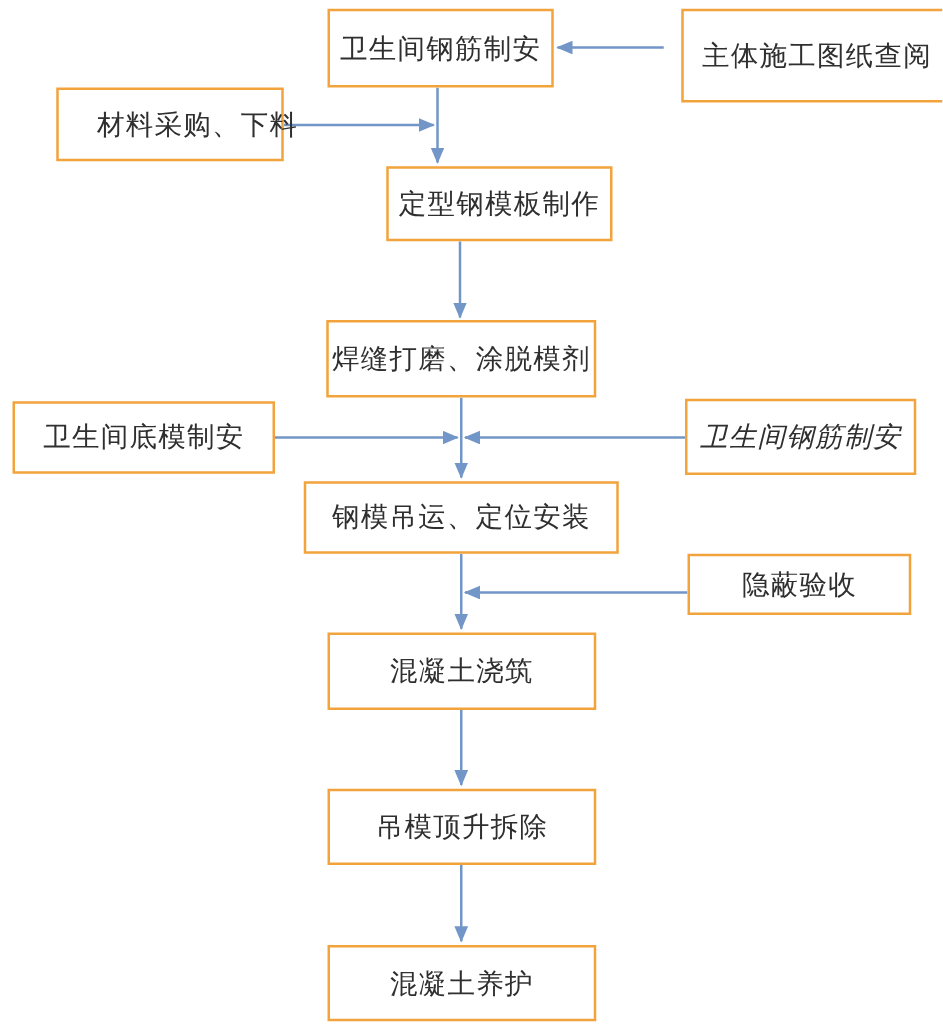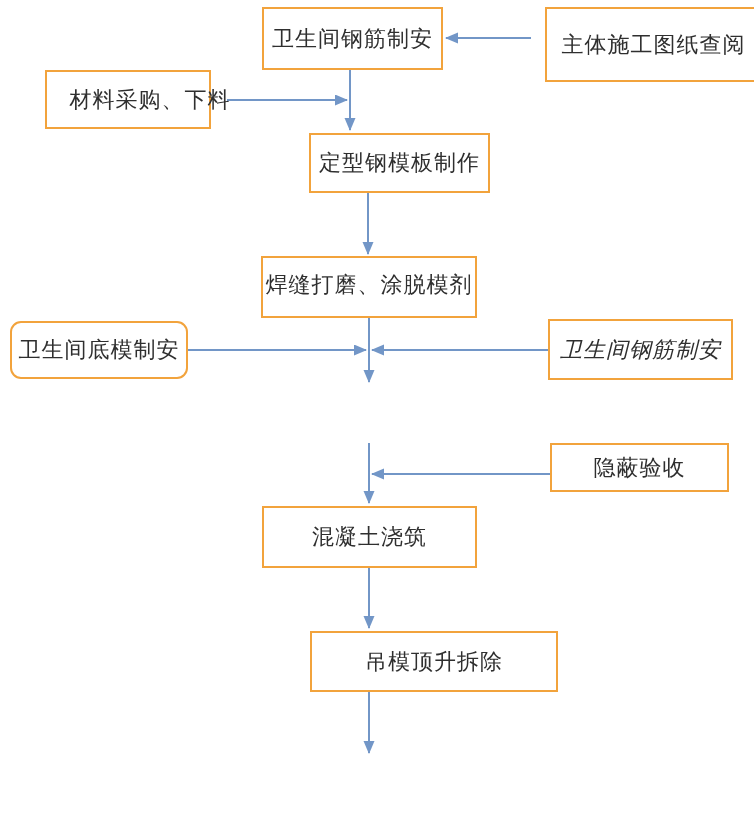--- a/index.html
+++ b/index.html
@@ -70,38 +70,44 @@
     <line x1="369" y1="568" x2="369" y2="628" marker-end="url(#arw)"></line>
     <line x1="369" y1="692" x2="369" y2="753" marker-end="url(#arw)"></line>
   </svg>
 
   <div class="node" style="left:262px; top:7px;   width:181px; height:63px;">
     <span>卫生间钢筋制安</span>
   </div>
   <div class="node" style="left:531px; top:7px;   width:217px; height:75px;margin-left:14px;">
     <span>主体施工图纸查阅</span>
   </div>
-  <div class="node" style="left:45px;  top:70px;  width:166px; height:59px;padding-left:44px;">
+  <div class="node" style="left:45px;  top:70px;  width:182px; height:59px;padding-left:44px;">
     <span>材料采购、下料</span>
   </div>
   <div class="node" style="left:261px; top:133px; width:181px; height:60px;margin-left:48px;">
     <span>定型钢模板制作</span>
   </div>
-  <div class="node" style="left:261px; top:256px; width:216px; height:62px;font-family:Liberation Mono, monospace;">
+  <div class="node" style="left:261px; top:256px; width:216px; height:62px;">
     <span>焊缝打磨、涂脱模剂</span>
   </div>
-  <div class="node" style="left:10px;  top:321px; width:178px; height:58px;border-radius:11px;">
+  <div class="node" style="left:10px;  top:321px; width:210px; height:58px;">
     <span>卫生间底模制安</span>
   </div>
   <div class="node" style="left:548px; top:319px; width:185px; height:61px;font-style:italic;">
     <span>卫生间钢筋制安</span>
+  </div>
+  <div class="node" style="left:243px; top:385px; width:252px; height:58px;">
+    <span>钢模吊运、定位安装</span>
   </div>
   <div class="node" style="left:550px; top:443px; width:179px; height:49px;">
     <span>隐蔽验收</span>
   </div>
   <div class="node" style="left:262px; top:506px; width:215px; height:62px;align-items:center;">
     <span>混凝土浇筑</span>
   </div>
-  <div class="node" style="left:262px; top:631px; width:248px; height:61px;margin-left:48px;">
+  <div class="node" style="left:262px; top:631px; width:215px; height:61px;">
     <span>吊模顶升拆除</span>
+  </div>
+  <div class="node" style="left:262px; top:756px; width:215px; height:61px;">
+    <span>混凝土养护</span>
   </div>
 
 </div>
 
 </body></html>

